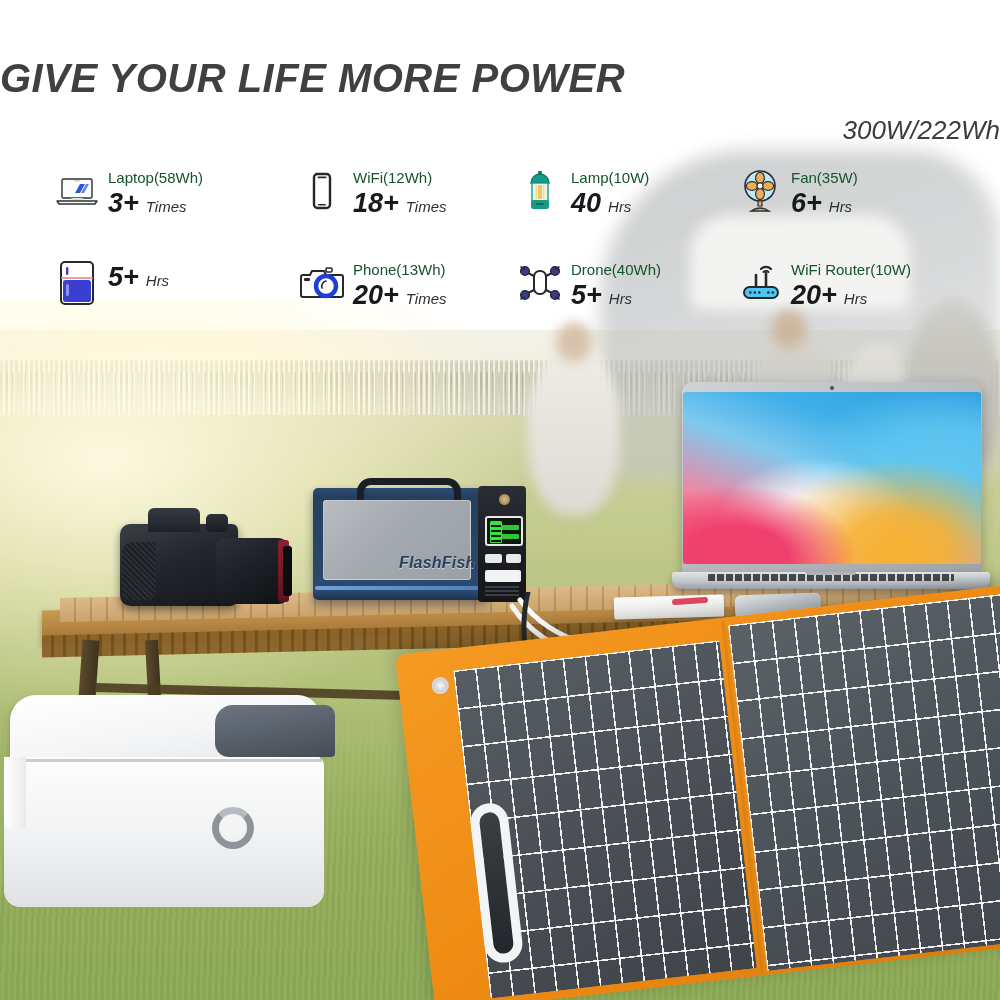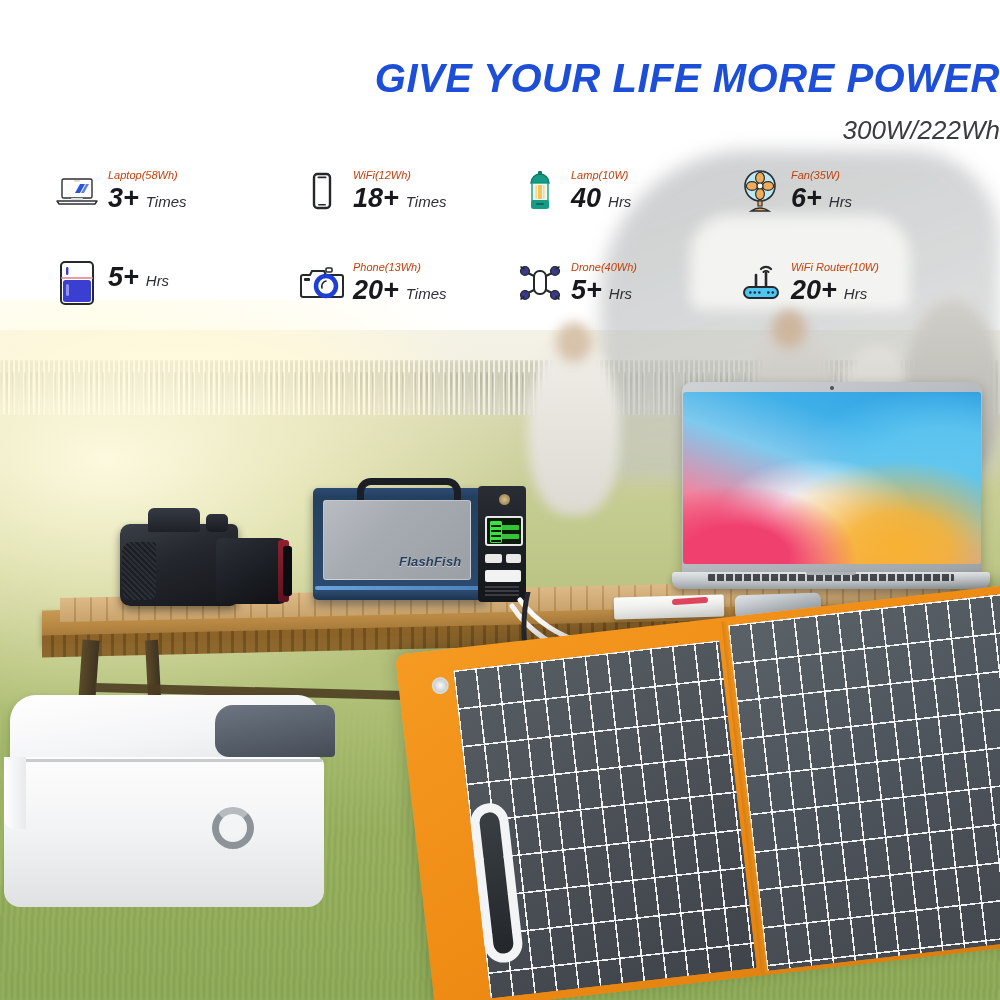--- a/index.html
+++ b/index.html
@@ -119,21 +119,21 @@
   }
   .st-panel {
     position:absolute; left:10px; top:22px; width:148px; height:80px;
     background:linear-gradient(135deg,#b9bdc2 0%, #a6abb1 40%, #9aa0a6 100%);
     border-radius:3px;
     border:1px solid rgba(255,255,255,.35);
   }
   .st-stripe { position:absolute; left:2px; top:108px; width:170px; height:4px;
                background:linear-gradient(90deg,#6aa3dd,#4b7fb8); border-radius:2px; }
   .st-brand {
-    position:absolute; left:86px; top:76px; font-size:13px; font-style:italic;
+    position:absolute; left:86px; top:76px; font-size:16px; font-style:italic;
     font-weight:bold; color:#2a3f5c; letter-spacing:.2px;
     text-shadow:0 1px 0 rgba(255,255,255,.5);
   }
   .st-right {
     position:absolute; left:165px; top:8px; width:48px; height:116px;
     background:linear-gradient(180deg,#2a2d33 0%,#1a1d22 60%,#141619 100%);
     border-radius:4px;
   }
   .st-handle {
     position:absolute; left:44px; top:0px; width:104px; height:22px;
@@ -302,42 +302,42 @@
     position:absolute; left:56px; top:158px; width:38px; height:160px;
     border:9px solid #f3f4f5; border-radius:22px;
     background:linear-gradient(180deg,#3a3f44,#23272b);
   }
   .sp-fold { position:absolute; left:328px; top:4px; width:7px; height:354px;
              background:linear-gradient(90deg,rgba(200,120,20,.6),rgba(250,160,40,.35)); }
 
   
   .header { position:absolute; left:0; top:0; width:1000px; z-index:12; }
   .title {
-    text-align:right; margin-top:56px;
+    text-align:left; margin-top:56px;
     font-size:40px; font-weight:bold; font-style:italic;
-    letter-spacing:.5px; color:#1d4ed8;
+    letter-spacing:.5px; color:#404040;
   }
   .subtitle {
     text-align:right; margin-top:14px;
     font-size:26px; font-style:italic; color:#3a3d40;
   }
 
   
   .stats { position:absolute; left:0; top:168px; width:1000px; z-index:12; }
   .stat-row { position:absolute; width:1000px; }
   .row1 { top:0; }
   .row2 { top:92px; }
   .stat {
     position:absolute; display:flex; align-items:flex-start; gap:9px;
   }
   .stat-icon { width:44px; height:46px; flex:0 0 44px;
                display:flex; align-items:center; justify-content:center; }
   .stat-text { padding-top:1px; }
   .stat-label {
-    font-size:11px; font-style:italic; color:#c2410c;
+    font-size:15px; color:#14532d;
     line-height:1.18; white-space:pre-line;
   }
   .stat-value-line { display:flex; align-items:baseline; gap:7px; margin-top:1px; }
   .stat-value { font-size:27px; font-weight:bold; font-style:italic; color:#17191c; }
   .stat-unit { font-size:15px; font-style:italic; color:#2c2f33;text-align:right; }
 
   
   .c1 { left:55px; }
   .c2 { left:300px; }
   .c3 { left:518px; }

